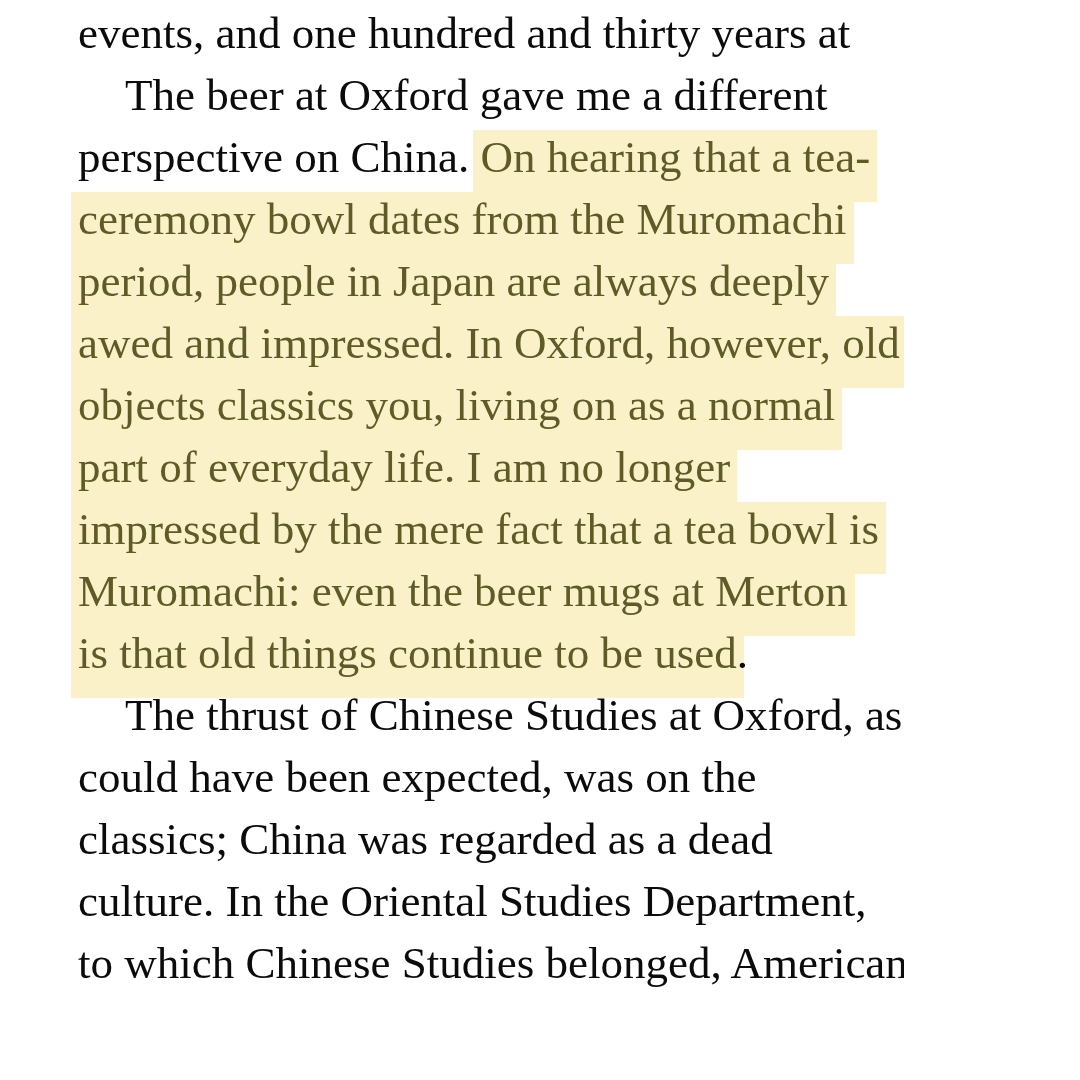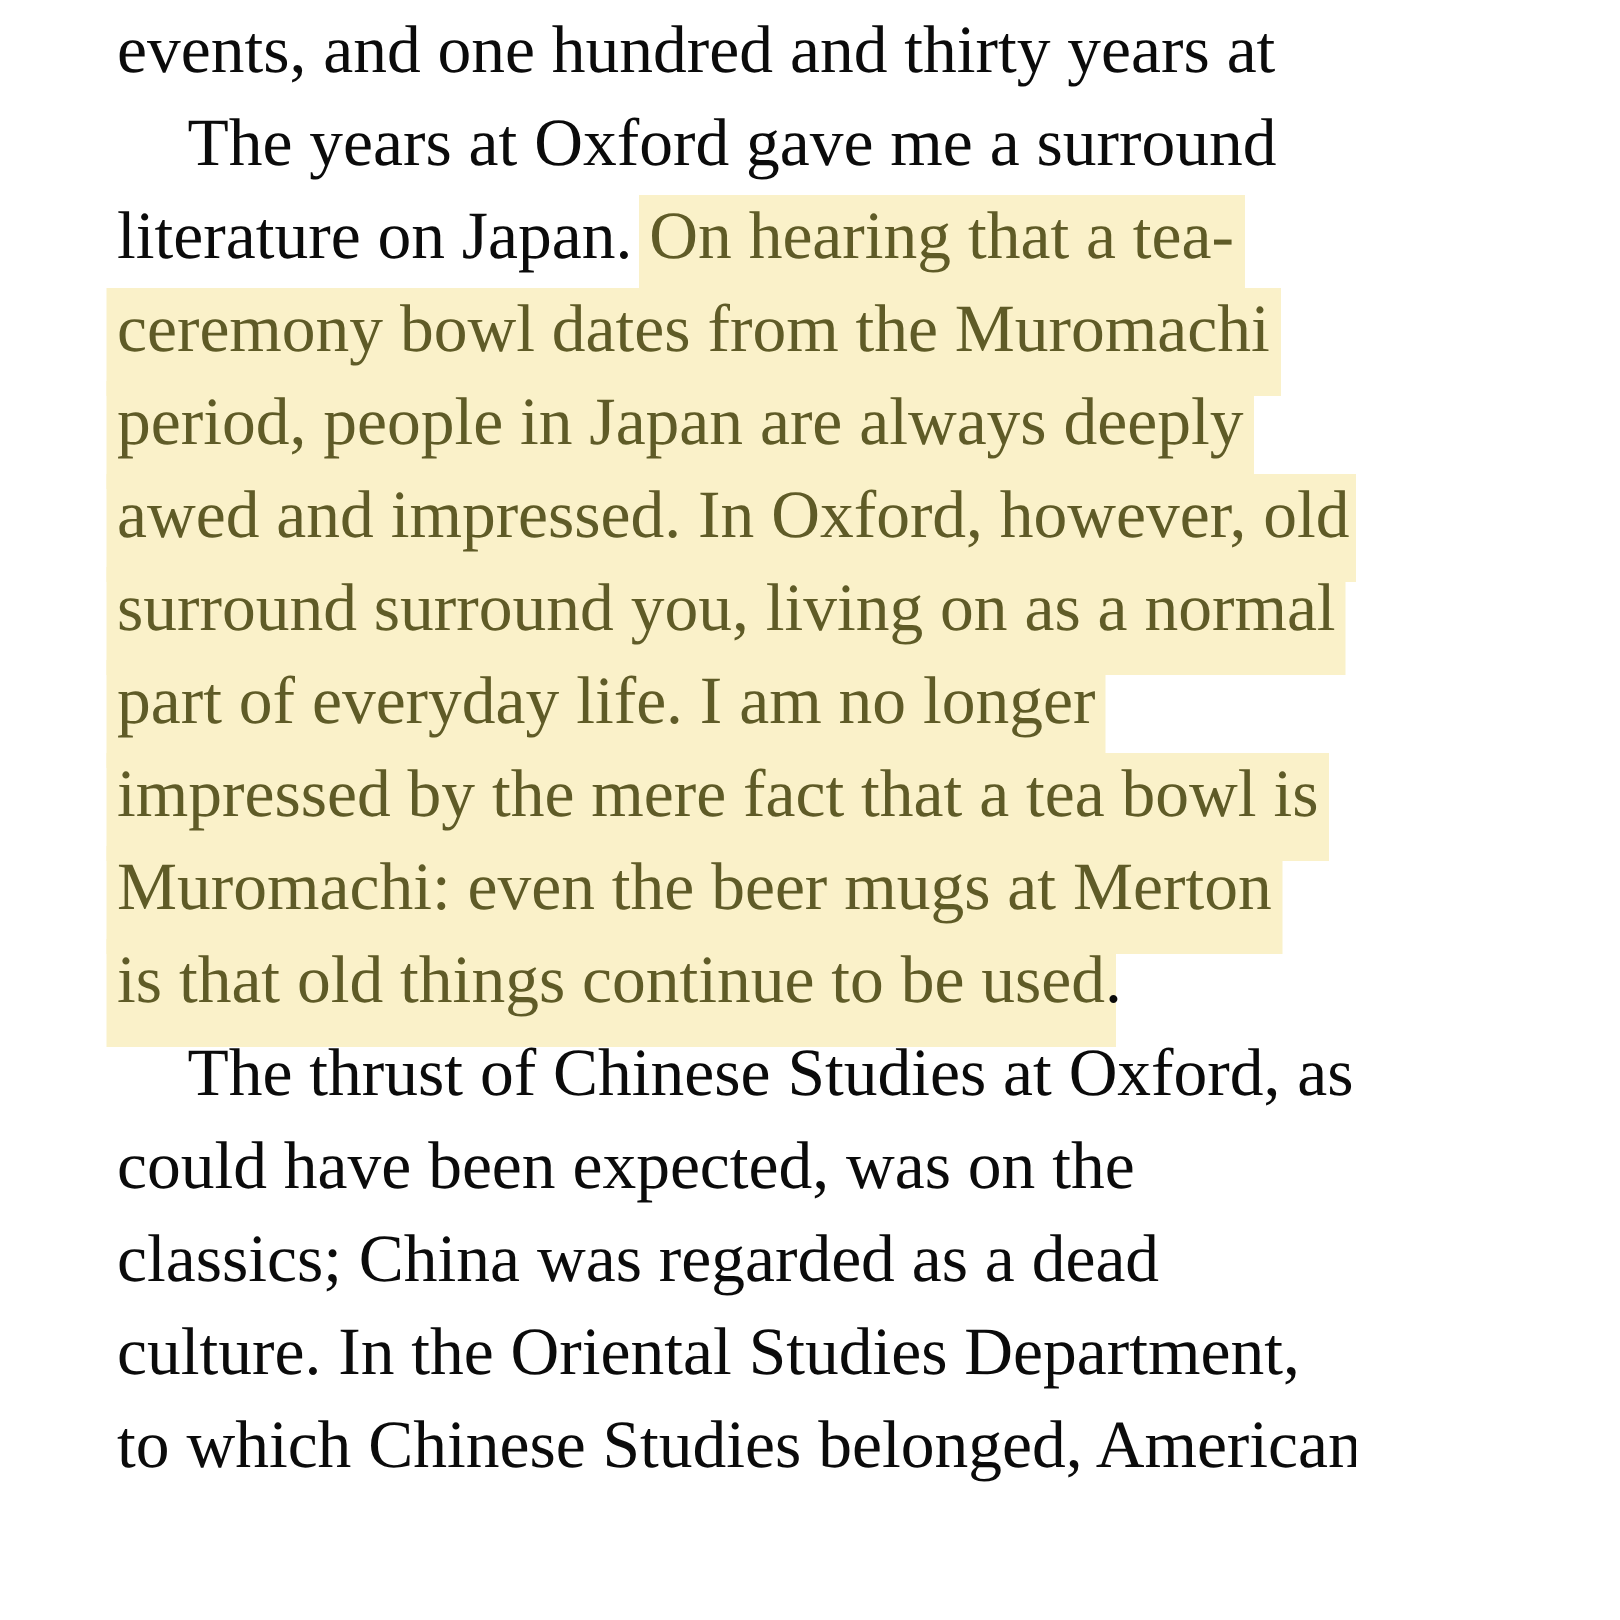--- a/index.html
+++ b/index.html
@@ -41,26 +41,26 @@
     padding: 2px 7px 20px 7px;
     margin: 0 -7px;
   }
 </style>
 </head>
 <body>
 
 <div class="book-page">
   <div class="page-text">
       <div class="text-line"><span class="seg">events, and one hundred and thirty years at</span></div>
-      <div class="text-line indent"><span class="seg">The years at Oxford gave me a surround</span></div>
-      <div class="text-line"><span class="seg">literature on Japan. </span><span class="seg hl">On hearing that a tea-</span></div>
+      <div class="text-line indent"><span class="seg">The beer at Oxford gave me a different</span></div>
+      <div class="text-line"><span class="seg">perspective on China. </span><span class="seg hl">On hearing that a tea-</span></div>
       <div class="text-line"><span class="seg hl">ceremony bowl dates from the Muromachi</span></div>
       <div class="text-line"><span class="seg hl">period, people in Japan are always deeply</span></div>
       <div class="text-line"><span class="seg hl">awed and impressed. In Oxford, however, old</span></div>
-      <div class="text-line"><span class="seg hl">surround surround you, living on as a normal</span></div>
+      <div class="text-line"><span class="seg hl">objects classics you, living on as a normal</span></div>
       <div class="text-line"><span class="seg hl">part of everyday life. I am no longer</span></div>
       <div class="text-line"><span class="seg hl">impressed by the mere fact that a tea bowl is</span></div>
       <div class="text-line"><span class="seg hl">Muromachi: even the beer mugs at Merton</span></div>
       <div class="text-line"><span class="seg hl">is that old things continue to be used</span><span class="seg">.</span></div>
       <div class="text-line indent"><span class="seg">The thrust of Chinese Studies at Oxford, as</span></div>
       <div class="text-line"><span class="seg">could have been expected, was on the</span></div>
       <div class="text-line"><span class="seg">classics; China was regarded as a dead</span></div>
       <div class="text-line"><span class="seg">culture. In the Oriental Studies Department,</span></div>
       <div class="text-line"><span class="seg">to which Chinese Studies belonged, American</span></div>
     </div>

